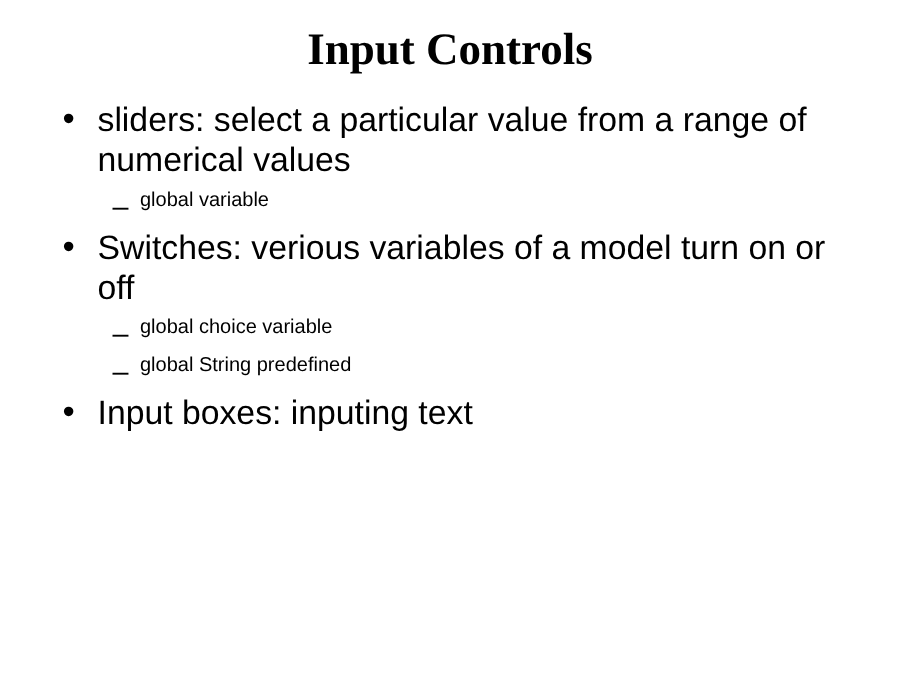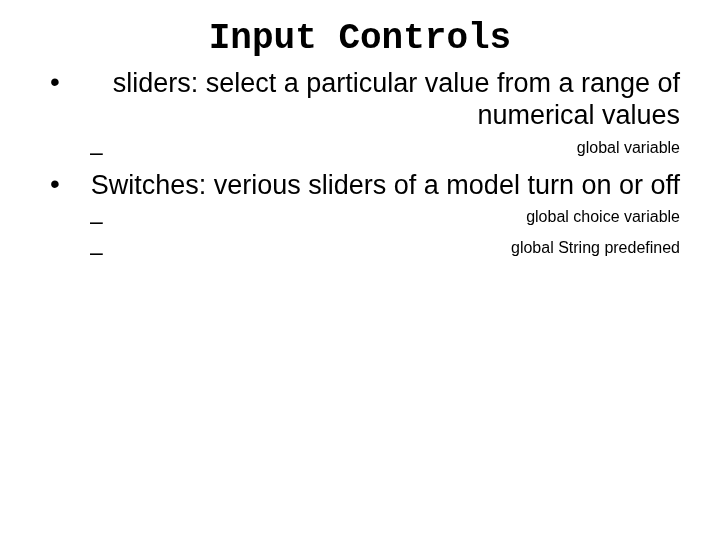--- a/index.html
+++ b/index.html
@@ -12,26 +12,25 @@
       height: 540px;
       background: white;
       font-family: Verdana, Geneva, sans-serif;
       color: #000;
       padding: 18px 40px 20px 40px;
     }
     .slide-title {
       text-align: center;
       font-size: 36px;
       font-weight: bold;
-      font-family: Liberation Mono, monospace;
-      margin-bottom: 8px;
+      font-family: Liberation Serif, serif;
+      margin-bottom: 20px;
     }
     .bullet-list {
       list-style: none;
-      text-align: right;
     }
     .bullet-item {
       position: relative;
       padding-left: 38px;
       font-size: 27px;
       line-height: 1.2;
       margin-bottom: 6px;
     }
     .bullet-item::before {
       content: "•";
@@ -63,22 +62,23 @@
 <body>
 
 <h1 class="slide-title">Input Controls</h1>
 
 <ul class="bullet-list">
   <li class="bullet-item">sliders: select a particular value from a range of numerical values</li>
   <ul class="sub-list">
     <li class="sub-item">global variable</li>
   </ul>
 
-  <li class="bullet-item">Switches: verious sliders of a model turn on or off</li>
+  <li class="bullet-item">Switches: verious variables of a model turn on or off</li>
   <ul class="sub-list">
     <li class="sub-item">global choice variable</li>
   </ul>
 
   <ul class="sub-list">
     <li class="sub-item">global String predefined</li>
   </ul>
 
+  <li class="bullet-item">Input boxes: inputing text</li>
 </ul>
 
 </body></html>

